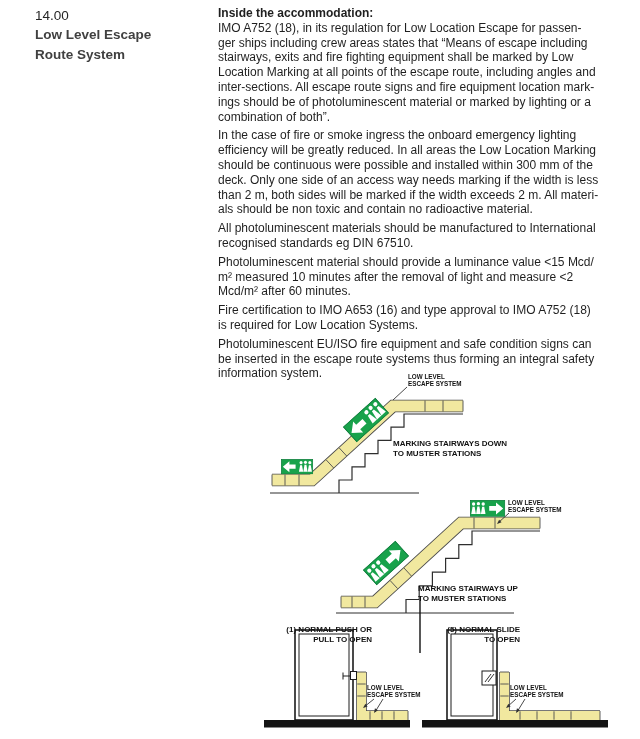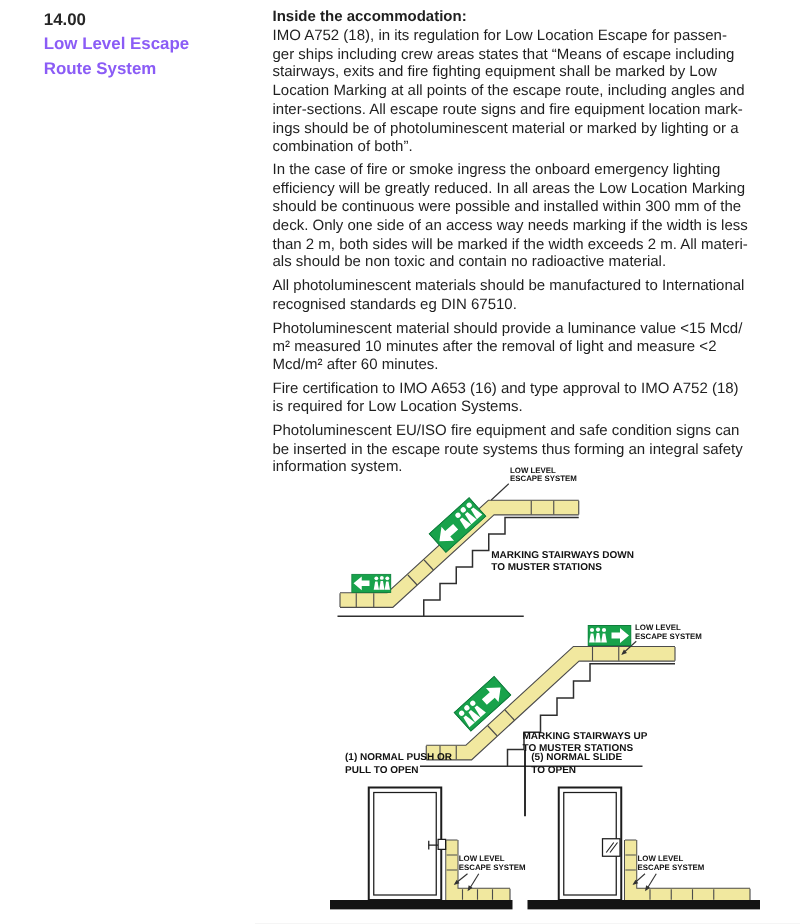--- a/index.html
+++ b/index.html
@@ -1,32 +1,32 @@
 <!DOCTYPE html>
 <html style="--band_yellow: #F1E89F; --band_outline: #4c4c4c; --sign_green: #18A24B; --sign_edge: #0f7d3c; --floor_black: #141414;"><head>
 <meta charset="utf-8">
 <style>
   html,body{margin:0;padding:0;background:#e8e8e8;}
   .page{position:relative;width:640px;height:739px;background:#ffffff;overflow:hidden;
         font-family:"Liberation Sans","DejaVu Sans",sans-serif;color:#1f1f1f;}
   .pre{white-space:pre-line;}
   .section-head{position:absolute;left:35px;top:6px;}
-  .sec-num{font-weight:bold;font-size:13.5px;line-height:19.3px;color:#262626;}
-  .sec-title{font-weight:bold;font-size:13.5px;line-height:19.3px;color:#8b5cf6;}
+  .sec-num{font-weight:normal;font-size:13.5px;line-height:19.3px;color:#262626;}
+  .sec-title{font-weight:bold;font-size:13.5px;line-height:19.3px;color:#404040;}
   .body-col{position:absolute;left:218px;top:6px;width:430px;font-size:12px;line-height:14.8px;}
   .body-head{font-weight:bold;}
   .para{margin:0 0 4px 0;}
   .fig{position:absolute;}
   .fig svg{position:absolute;left:0;top:0;display:block;}
   .fig1{left:262px;top:370px;width:312px;height:132px;}
   .fig2{left:262px;top:496px;width:312px;height:135px;}
   .fig3{left:262px;top:597px;width:348px;height:142px;}
   .lbl{position:absolute;font-size:6.3px;line-height:7px;font-weight:bold;color:#111;white-space:pre-line;}
   .cap{position:absolute;font-size:8px;line-height:9.5px;font-weight:bold;color:#111;white-space:pre-line;}
-  .cap.center{text-align:left;}
+  .cap.center{text-align:right;margin-top:24px;}
   .band-outer{stroke:var(--band_outline);stroke-width:12.6;fill:none;stroke-linejoin:miter;}
   .band-inner{stroke:var(--band_yellow);stroke-width:10.8;fill:none;stroke-linejoin:miter;}
   .Lband-outer{stroke:var(--band_outline);stroke-width:10.6;fill:none;stroke-linejoin:miter;}
   .Lband-inner{stroke:var(--band_yellow);stroke-width:9;fill:none;stroke-linejoin:miter;}
   .stairs{stroke:#2e2e2e;stroke-width:1.2;fill:none;}
   .tick{stroke:#4c4c4c;stroke-width:0.9;}
   .leader{stroke:#333;stroke-width:0.9;}
   .arrowhead{fill:#333;}
   .doorframe{fill:#fff;stroke:#1c1c1c;}
   .floorbar{fill:var(--floor_black);}

